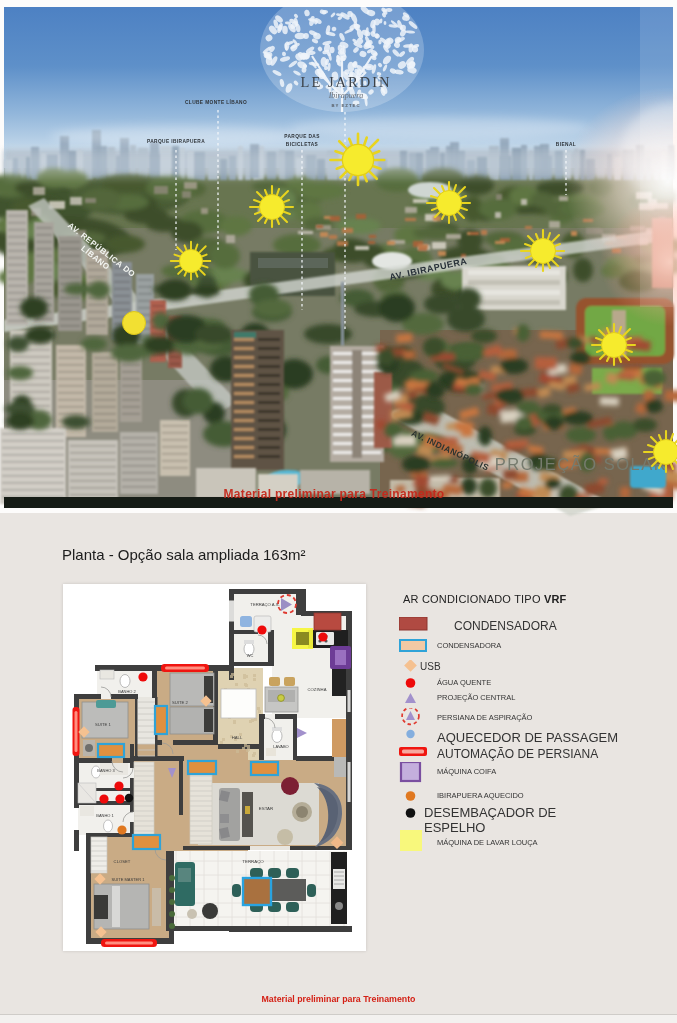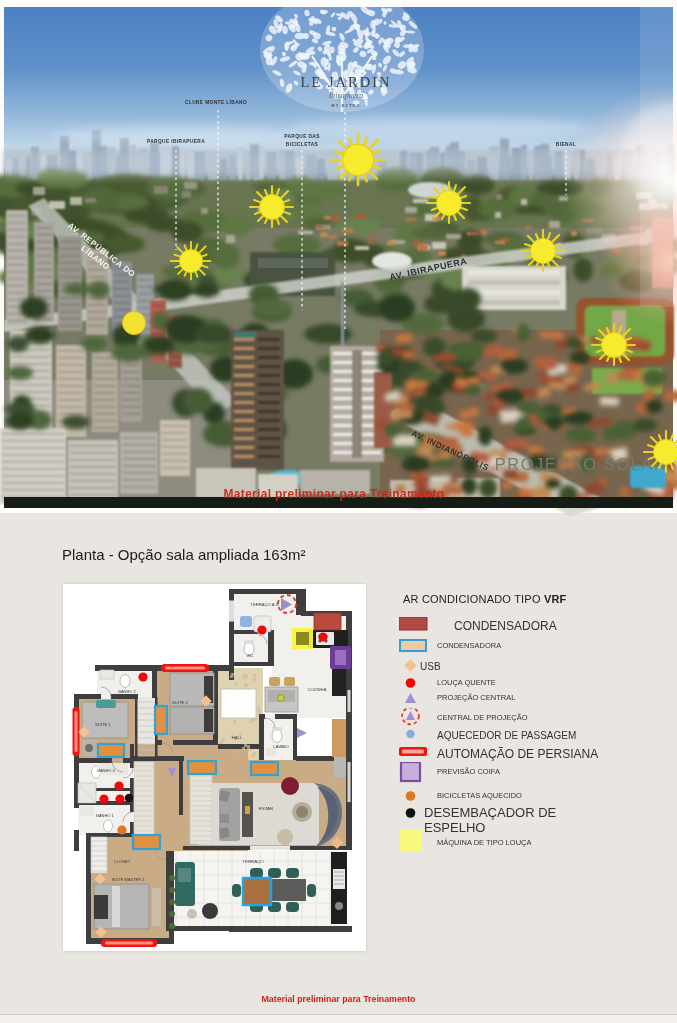--- a/index.html
+++ b/index.html
@@ -1472,49 +1472,49 @@
       <rect x="1" y="1" width="26" height="11" fill="#f2c9a4" stroke="#2fa3d8" stroke-width="2"></rect>
     </svg>
     <div style="position:absolute;left:437px;top:641px;font-size:7.5px;color:#333">CONDENSADORA</div>
     <svg width="30" height="24" style="position:absolute;left:399px;top:660px" xmlns="http://www.w3.org/2000/svg">
       <rect x="7" y="1" width="9" height="9" fill="#f5c190" transform="rotate(45 11.5 5.5)"></rect>
     </svg>
     <div style="position:absolute;left:420px;top:661px;font-size:10px;color:#333">USB</div>
     <svg width="30" height="24" style="position:absolute;left:399px;top:677px" xmlns="http://www.w3.org/2000/svg">
       <circle cx="11.5" cy="6" r="4.8" fill="#ee0a0a"></circle>
     </svg>
-    <div style="position:absolute;left:437px;top:678px;font-size:7.5px;color:#333">LOUÇA QUENTE</div>
+    <div style="position:absolute;left:437px;top:678px;font-size:7.5px;color:#333">ÁGUA QUENTE</div>
     <svg width="30" height="24" style="position:absolute;left:399px;top:692px" xmlns="http://www.w3.org/2000/svg">
       <polygon points="6,11 17,11 11.5,1" fill="#a291cc"></polygon>
     </svg>
     <div style="position:absolute;left:437px;top:693px;font-size:7.5px;color:#333">PROJEÇÃO CENTRAL</div>
     <svg width="30" height="24" style="position:absolute;left:399px;top:708px" xmlns="http://www.w3.org/2000/svg">
       <circle cx="11.5" cy="8" r="8.4" fill="none" stroke="#e03a30" stroke-width="1.7" stroke-dasharray="3.5,2.8"></circle>
       <polygon points="7,12 16,12 11.5,3" fill="#a291cc"></polygon>
     </svg>
-    <div style="position:absolute;left:437px;top:713px;font-size:7.5px;color:#333">CENTRAL DE PROJEÇÃO</div>
+    <div style="position:absolute;left:437px;top:713px;font-size:7.5px;color:#333">PERSIANA DE ASPIRAÇÃO</div>
     <svg width="30" height="24" style="position:absolute;left:399px;top:728px" xmlns="http://www.w3.org/2000/svg">
       <circle cx="11.5" cy="6" r="4.2" fill="#84aede"></circle>
     </svg>
-    <div style="position:absolute;left:437px;top:730px;font-size:10px;color:#333">AQUECEDOR DE PASSAGEM</div>
+    <div style="position:absolute;left:437px;top:730px;font-size:13px;color:#333">AQUECEDOR DE PASSAGEM</div>
     <svg width="30" height="24" style="position:absolute;left:399px;top:746px" xmlns="http://www.w3.org/2000/svg">
       <rect x="0" y="1" width="28" height="9" rx="2" fill="#f01510"></rect>
       <rect x="3" y="3.5" width="22" height="4" rx="1.5" fill="#f7a89e"></rect>
     </svg>
     <div style="position:absolute;left:437px;top:747px;font-size:12px;color:#333">AUTOMAÇÃO DE PERSIANA</div>
     <svg width="30" height="24" style="position:absolute;left:399px;top:762px" xmlns="http://www.w3.org/2000/svg">
       <rect x="2" y="0" width="19" height="19" fill="#c4afdd" stroke="#7a4fa0" stroke-width="2.2"></rect>
     </svg>
-    <div style="position:absolute;left:437px;top:767px;font-size:7.5px;color:#333">PREVISÃO COIFA</div>
+    <div style="position:absolute;left:437px;top:767px;font-size:7.5px;color:#333">MÁQUINA COIFA</div>
     <svg width="30" height="24" style="position:absolute;left:399px;top:790px" xmlns="http://www.w3.org/2000/svg">
       <circle cx="11.5" cy="6" r="4.8" fill="#e07820"></circle>
     </svg>
-    <div style="position:absolute;left:437px;top:791px;font-size:7.5px;color:#333">BICICLETAS AQUECIDO</div>
+    <div style="position:absolute;left:437px;top:791px;font-size:7.5px;color:#333">IBIRAPUERA AQUECIDO</div>
     <svg width="30" height="24" style="position:absolute;left:399px;top:807px" xmlns="http://www.w3.org/2000/svg">
       <circle cx="11.5" cy="6" r="4.8" fill="#111"></circle>
     </svg>
     <div style="position:absolute;left:424px;top:805px;font-size:13px;color:#333">DESEMBAÇADOR DE<br>ESPELHO</div>
     <svg width="30" height="24" style="position:absolute;left:399px;top:830px" xmlns="http://www.w3.org/2000/svg">
       <rect x="1" y="0" width="22" height="21" fill="#f8f87c"></rect>
     </svg>
-    <div style="position:absolute;left:437px;top:838px;font-size:7.5px;color:#333">MÁQUINA DE TIPO LOUÇA</div>
+    <div style="position:absolute;left:437px;top:838px;font-size:7.5px;color:#333">MÁQUINA DE LAVAR LOUÇA</div>
 
 <div class="abs" style="left:0;top:994px;width:677px;text-align:center;font-size:8.8px;font-weight:bold;color:#d42015">Material preliminar para Treinamento</div>
 </div>
 </body></html>

